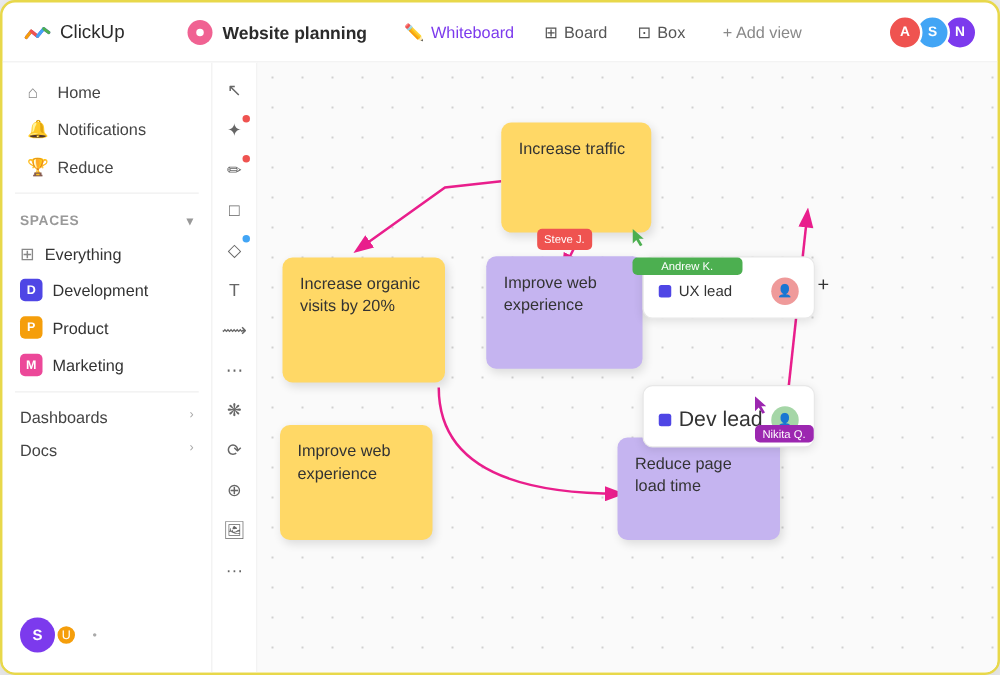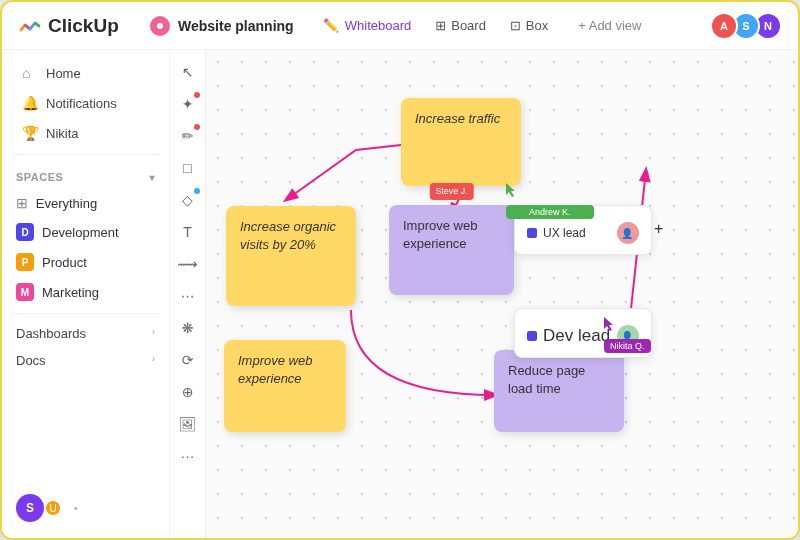--- a/index.html
+++ b/index.html
@@ -28,22 +28,22 @@
       padding: 0 16px;
       height: 48px;
       border-bottom: 1px solid #f0f0f0;
       flex-shrink: 0;
       gap: 12px;
     }
     .logo {
       display: flex;
       align-items: center;
       gap: 6px;
-      font-weight: 700;
-      font-size: 19px;
+      font-weight: 400;
+      font-size: 15px;
       color: #2b2b2b;
       min-width: 120px;
     }
     .logo-icon {
       width: 24px;
       height: 24px;
     }
     .view-title {
       display: flex;
       align-items: center;
@@ -254,21 +254,21 @@
     .sticky {
       position: absolute;
       border-radius: 8px;
       padding: 12px 14px;
       font-size: 13px;
       font-weight: 500;
       color: #333;
       box-shadow: 2px 3px 8px rgba(0,0,0,0.12);
       line-height: 1.4;
     }
-    .sticky-yellow { background: #ffd866; font-style: italic; }
+    .sticky-yellow { background: #ffd866; }
     .sticky-purple { background: #c5b4f0; }
     .sticky-pink { background: #f5a0b5; }
     
     .card {
       position: absolute;
       background: white;
       border-radius: 8px;
       padding: 10px 12px;
       font-size: 12px;
       color: #333;
@@ -353,21 +353,21 @@
       <div class="sidebar-item">
         <span class="item-icon">⌂</span>
         <span>Home</span>
       </div>
       <div class="sidebar-item">
         <span class="item-icon">🔔</span>
         <span>Notifications</span>
       </div>
       <div class="sidebar-item">
         <span class="item-icon">🏆</span>
-        <span>Nikita</span>
+        <span>Reduce</span>
       </div>
 
       <div class="sidebar-divider"></div>
 
       <div class="sidebar-section-header">
         <span>Spaces</span>
         <span style="font-size:10px;">▾</span>
       </div>
 
       <div class="space-item">

